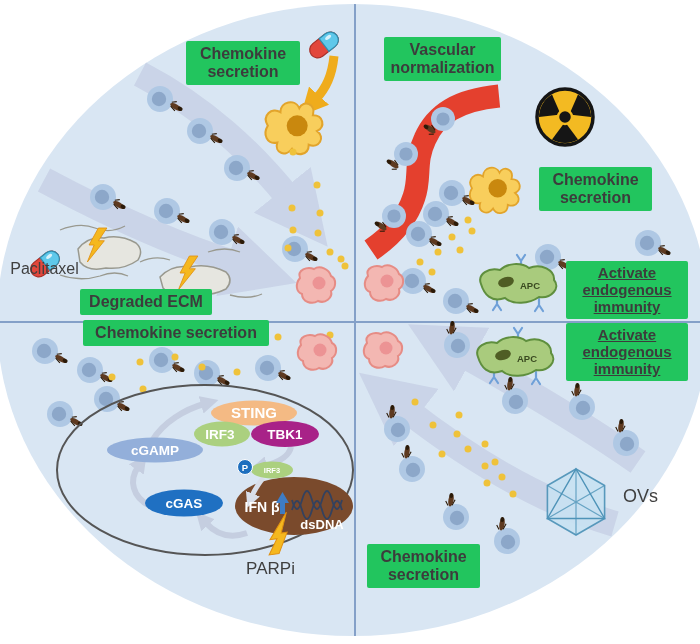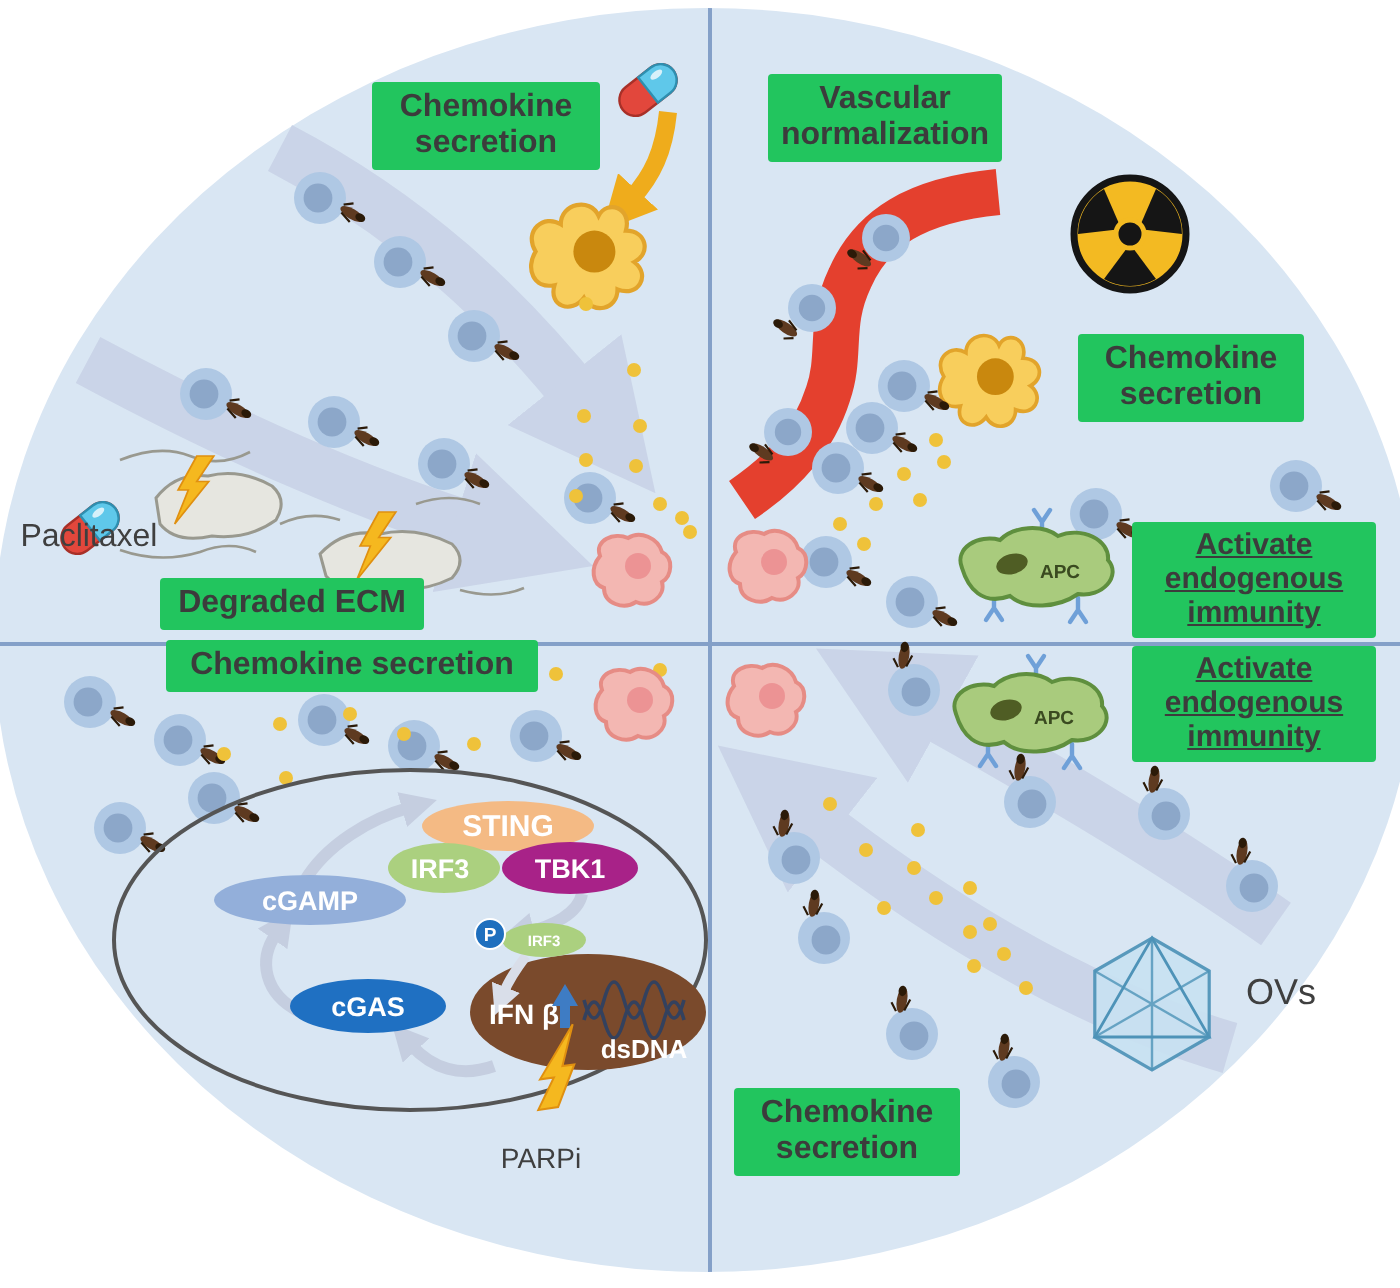--- a/index.html
+++ b/index.html
@@ -297,19 +297,19 @@
 
 <div class="box" style="left:186px;top:41px;width:114px;">Chemokine secretion</div>
 <div class="lbl" style="left:2px;top:260px;width:85px;">Paclitaxel</div>
 <div class="box nowrap" style="left:80px;top:289px;width:132px;">Degraded ECM</div>
 
 <div class="box" style="left:384px;top:37px;width:117px;">Vascular normalization</div>
 <div class="box" style="left:539px;top:167px;width:113px;">Chemokine secretion</div>
 <div class="box small" style="left:566px;top:261px;width:122px;">Activate endogenous immunity</div>
 
 <div class="box nowrap" style="left:83px;top:320px;width:186px;">Chemokine secretion</div>
-<div class="lbl" style="left:238px;top:572px;width:65px;font-size:14px;">PARPi</div>
+<div class="lbl" style="left:238px;top:560px;width:65px;font-size:17px;">PARPi</div>
 
 <div class="box small" style="left:566px;top:323px;width:122px;">Activate endogenous immunity</div>
 <div class="box" style="left:367px;top:544px;width:113px;">Chemokine secretion</div>
 <div class="lbl" style="left:623px;top:487px;width:50px;font-size:18px;text-align:left;">OVs</div>
 
 </div>
 
 </body></html>

